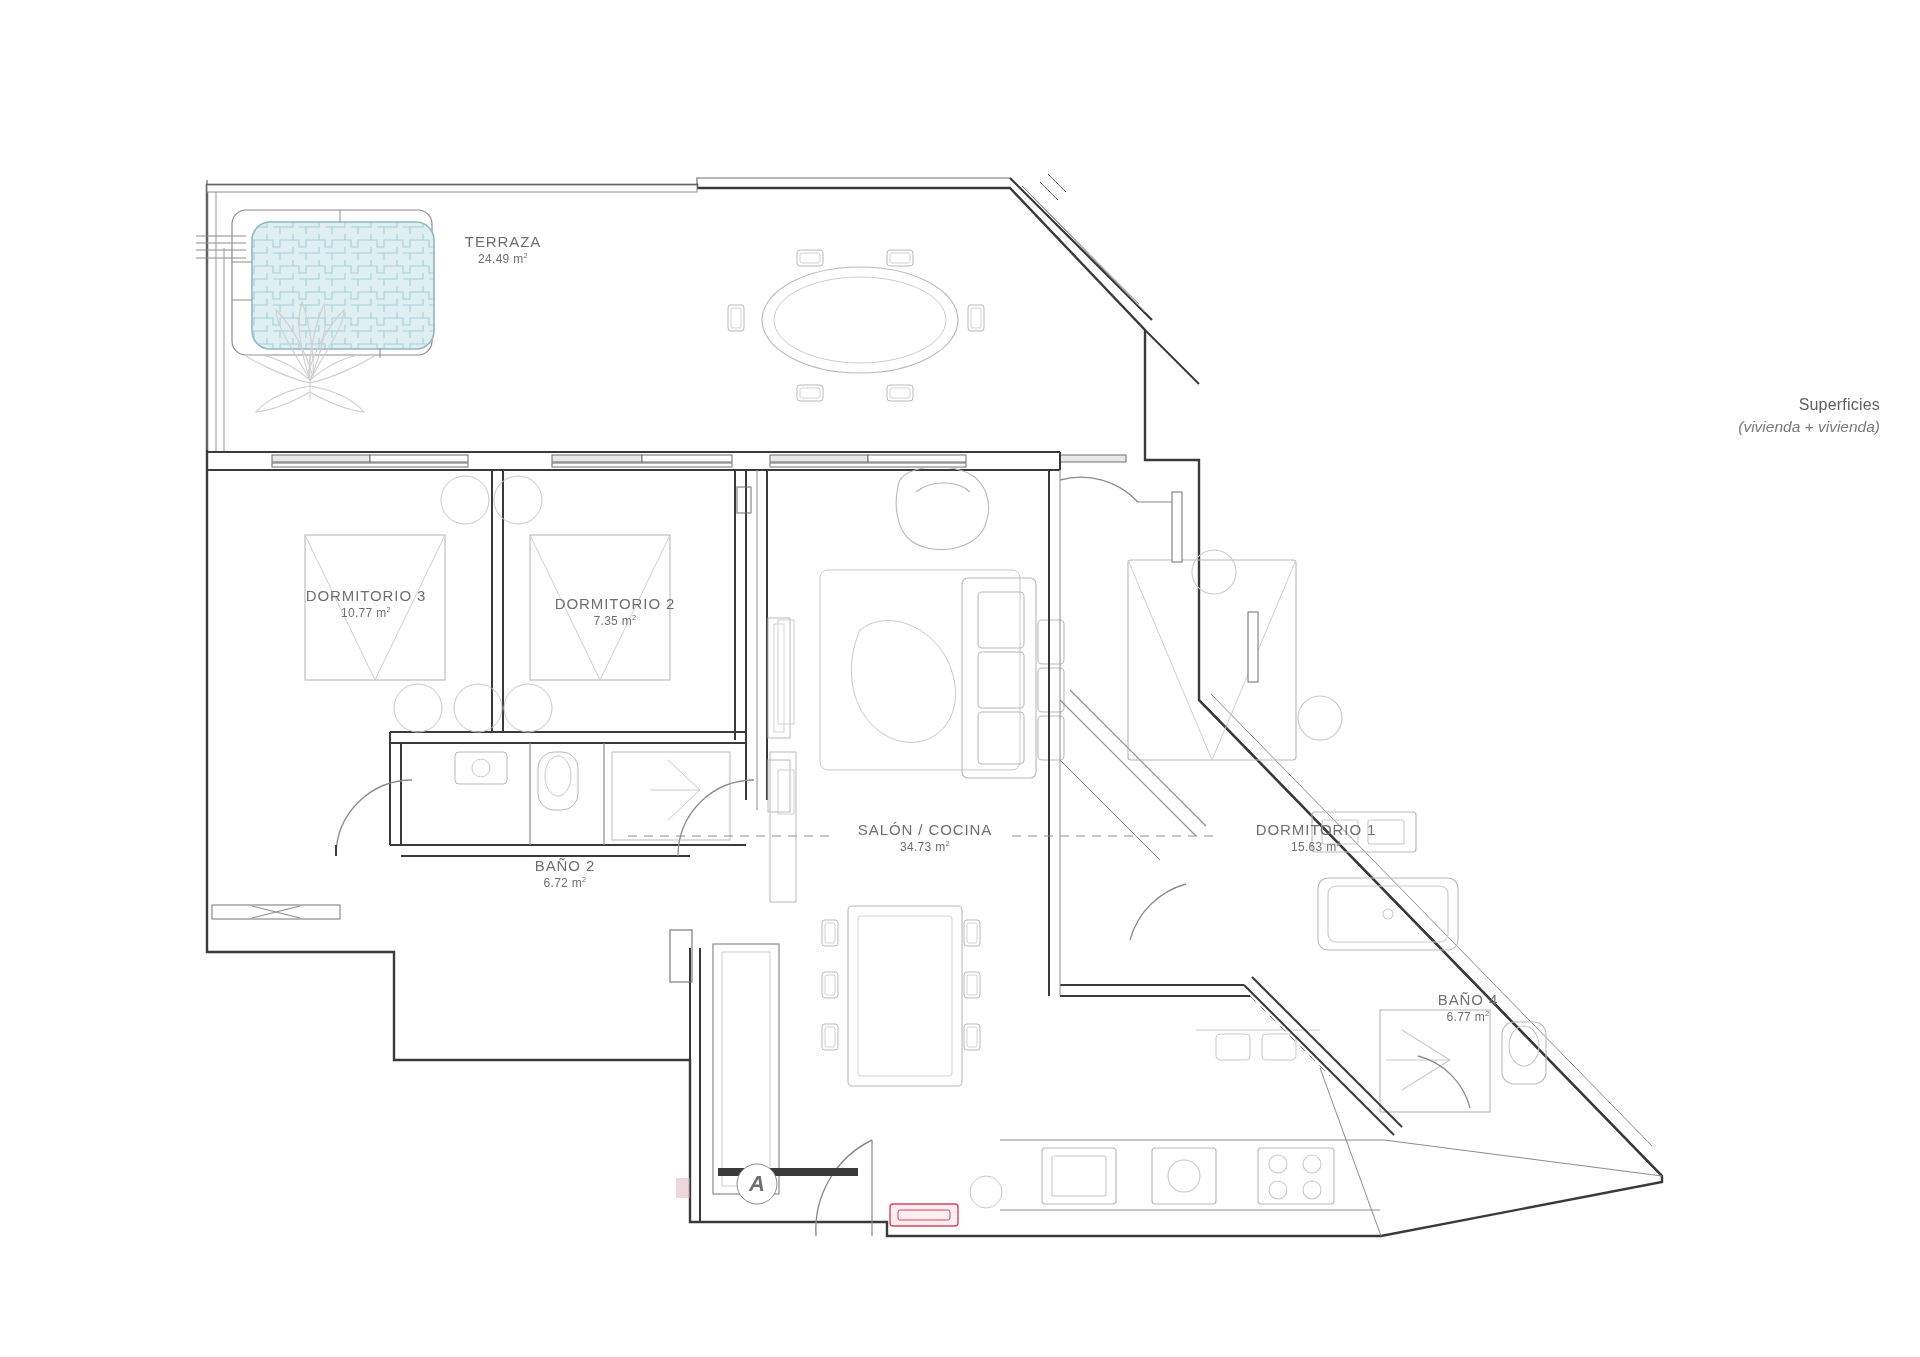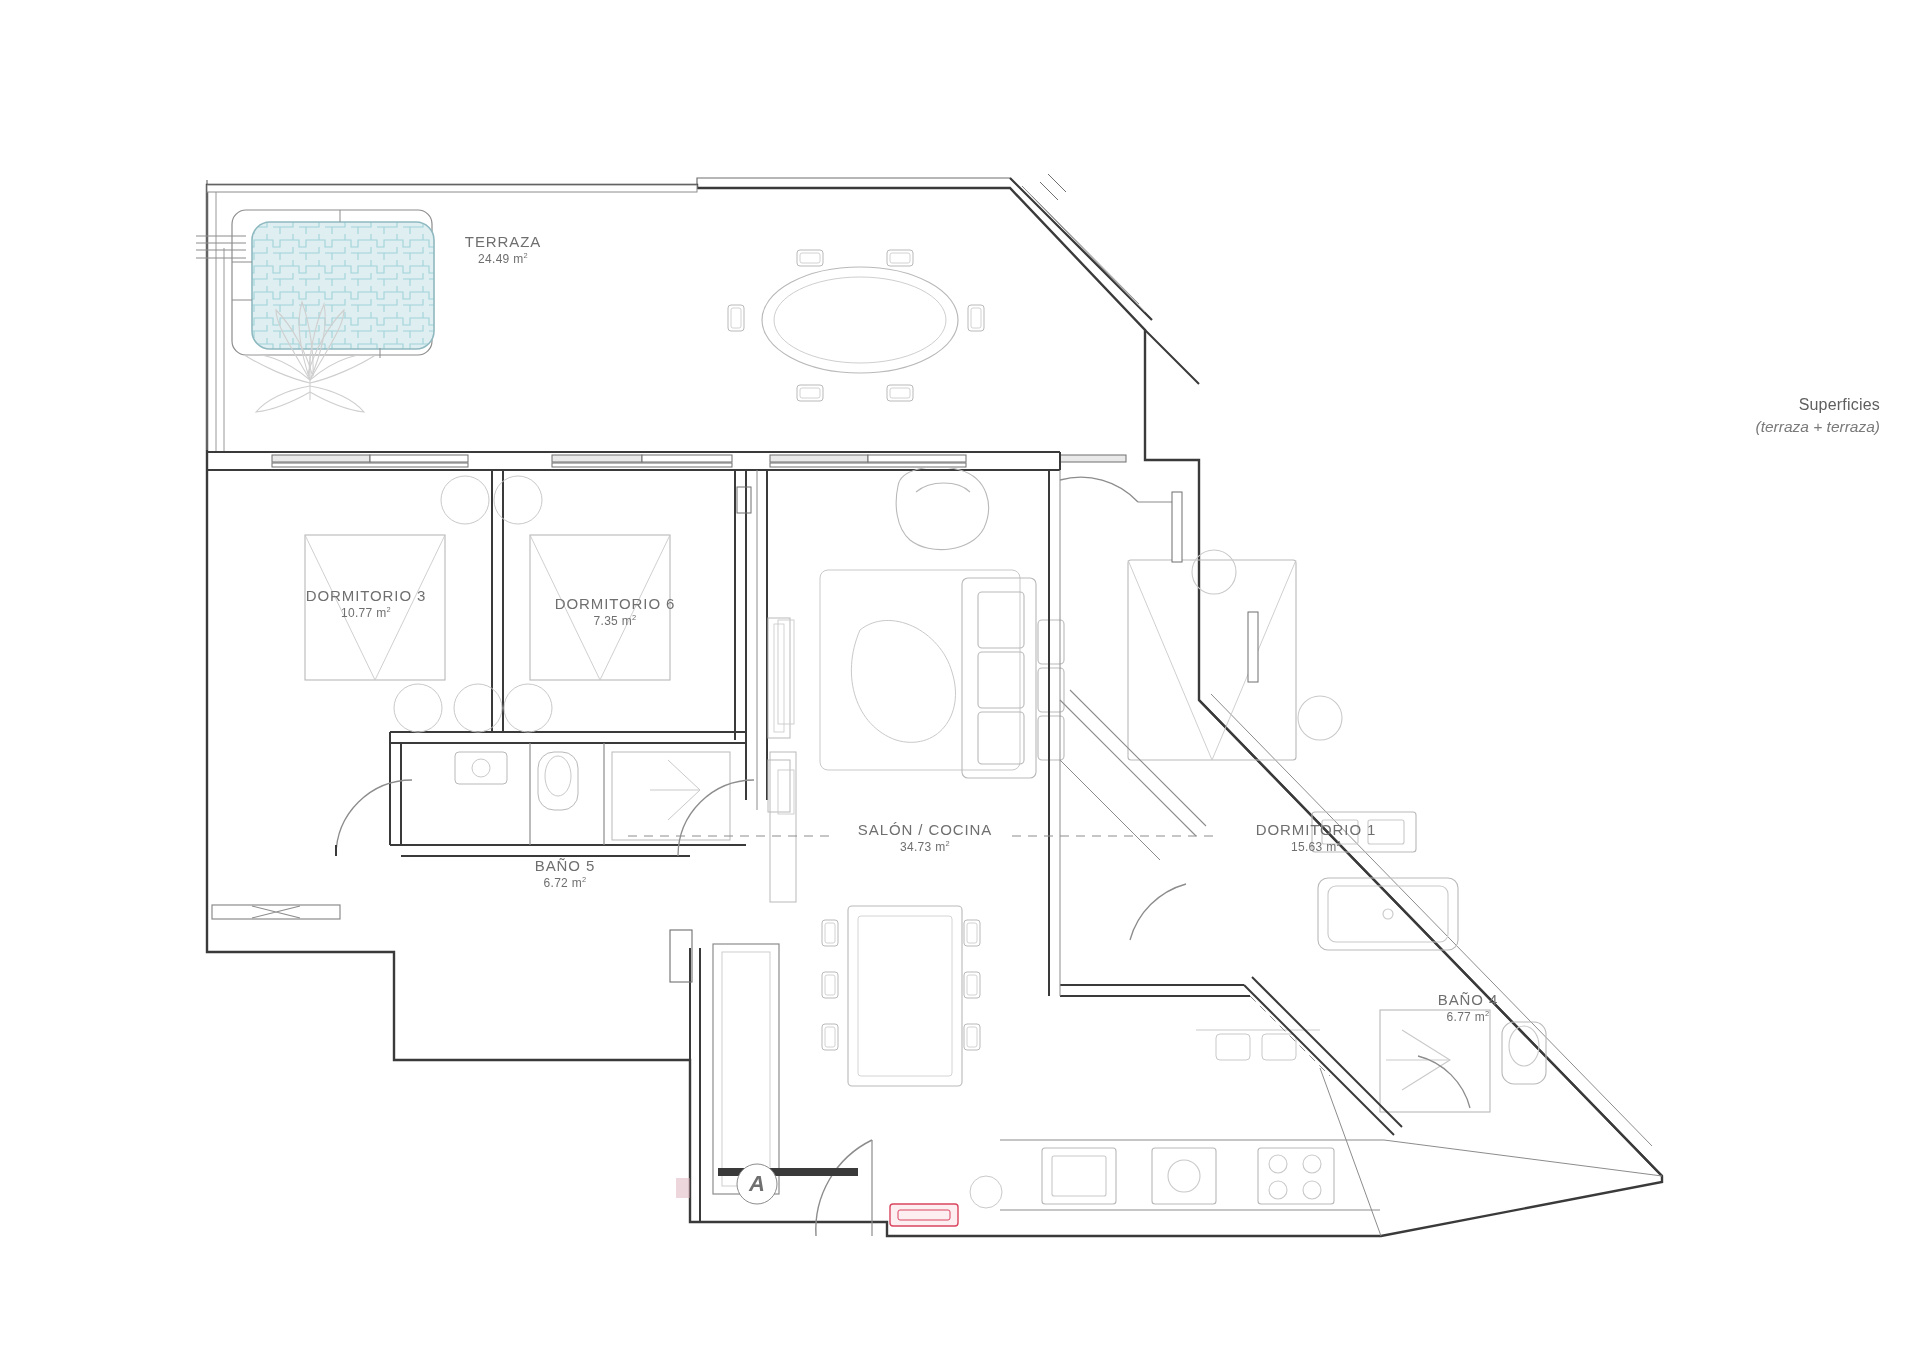--- a/index.html
+++ b/index.html
@@ -362,47 +362,47 @@
     <div class="rl-name">TERRAZA</div>
     <div class="rl-area">24.49 m<span class="sup">2</span></div>
   </div>
 
   <div class="room-label" style="left:366px;top:604px;">
     <div class="rl-name">DORMITORIO 3</div>
     <div class="rl-area">10.77 m<span class="sup">2</span></div>
   </div>
 
   <div class="room-label" style="left:615px;top:612px;">
-    <div class="rl-name">DORMITORIO 6</div>
+    <div class="rl-name">DORMITORIO 2</div>
     <div class="rl-area">7.35 m<span class="sup">2</span></div>
   </div>
 
   <div class="room-label" style="left:925px;top:838px;">
     <div class="rl-name">SALÓN / COCINA</div>
     <div class="rl-area">34.73 m<span class="sup">2</span></div>
   </div>
 
   <div class="room-label" style="left:565px;top:874px;">
-    <div class="rl-name">BAÑO 5</div>
+    <div class="rl-name">BAÑO 2</div>
     <div class="rl-area">6.72 m<span class="sup">2</span></div>
   </div>
 
   <div class="room-label" style="left:1316px;top:838px;">
     <div class="rl-name">DORMITORIO 1</div>
     <div class="rl-area">15.63 m<span class="sup">2</span></div>
   </div>
 
   <div class="room-label" style="left:1468px;top:1008px;">
     <div class="rl-name">BAÑO 4</div>
     <div class="rl-area">6.77 m<span class="sup">2</span></div>
   </div>
 
   <div style="position:absolute;left:757px;top:1184px;transform:translate(-50%,-50%);
               font-size:22px;font-style:italic;font-weight:bold;color:#6f6f6f;">
     <span>A</span>
   </div>
 
   <div id="surfaces-panel">
     <div class="sf-title">Superficies</div>
-    <div class="sf-sub">(terraza + terraza)</div>
+    <div class="sf-sub">(vivienda + vivienda)</div>
   </div>
 
 </div>
 
 </body></html>

